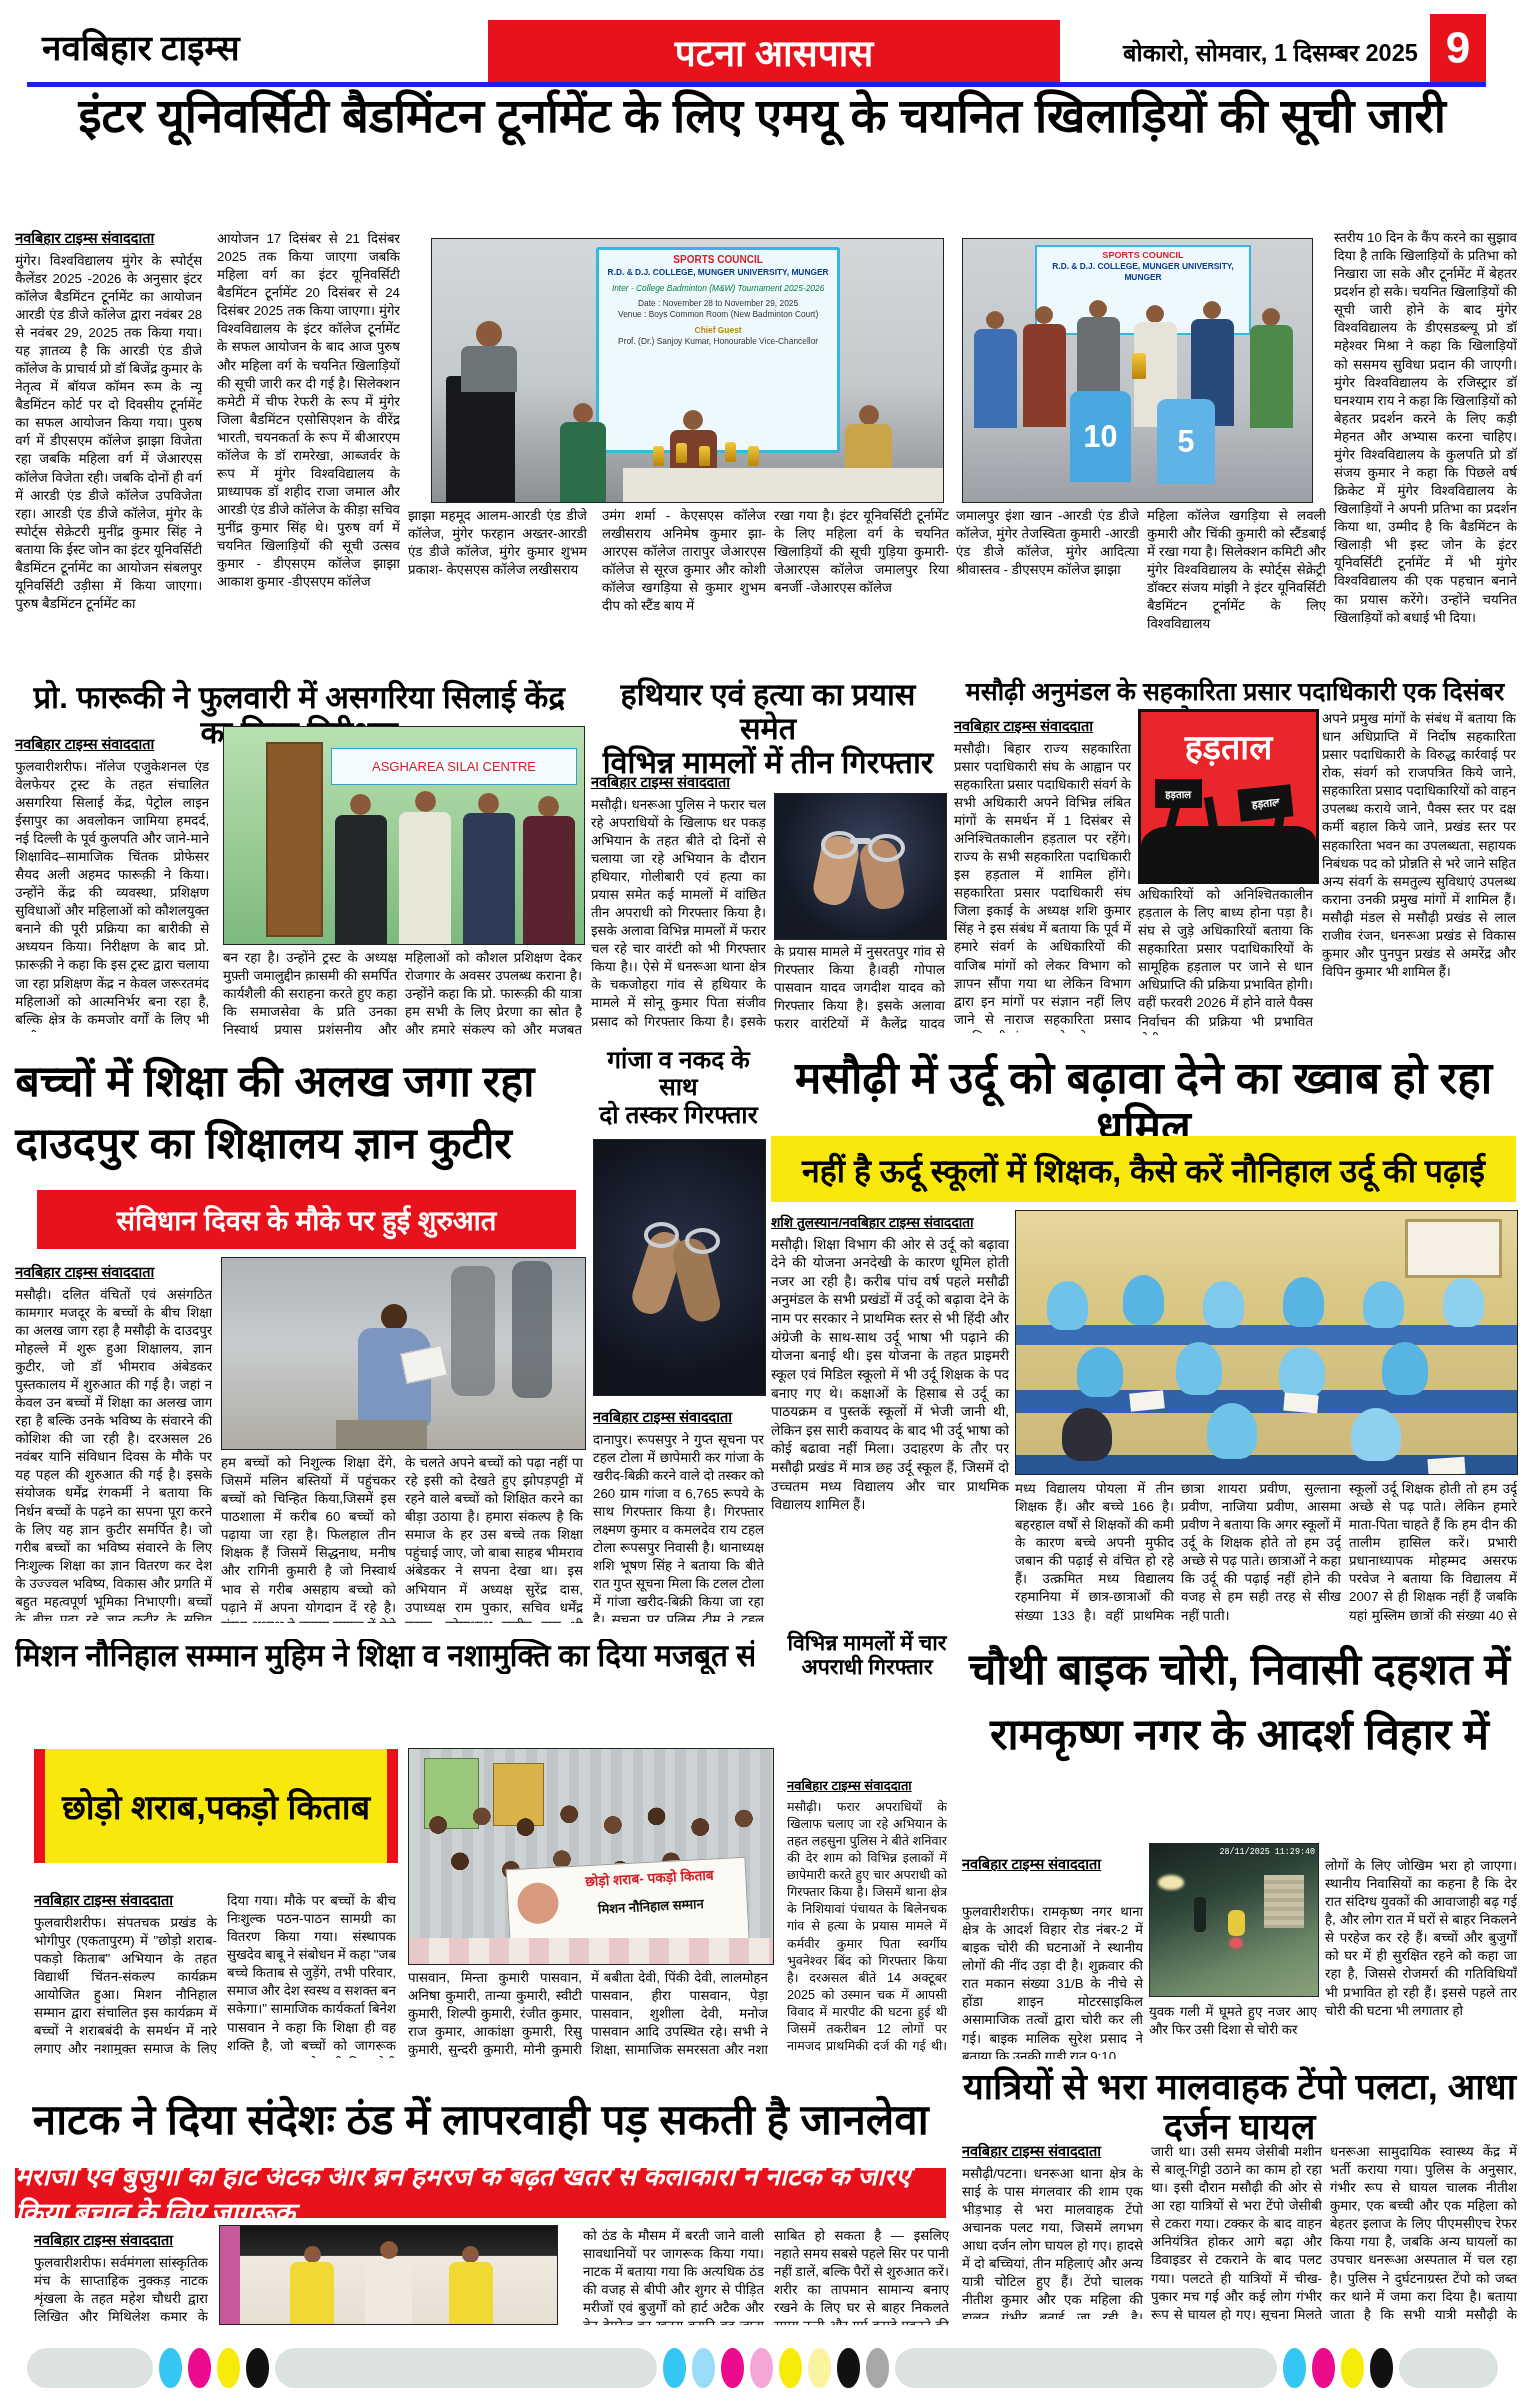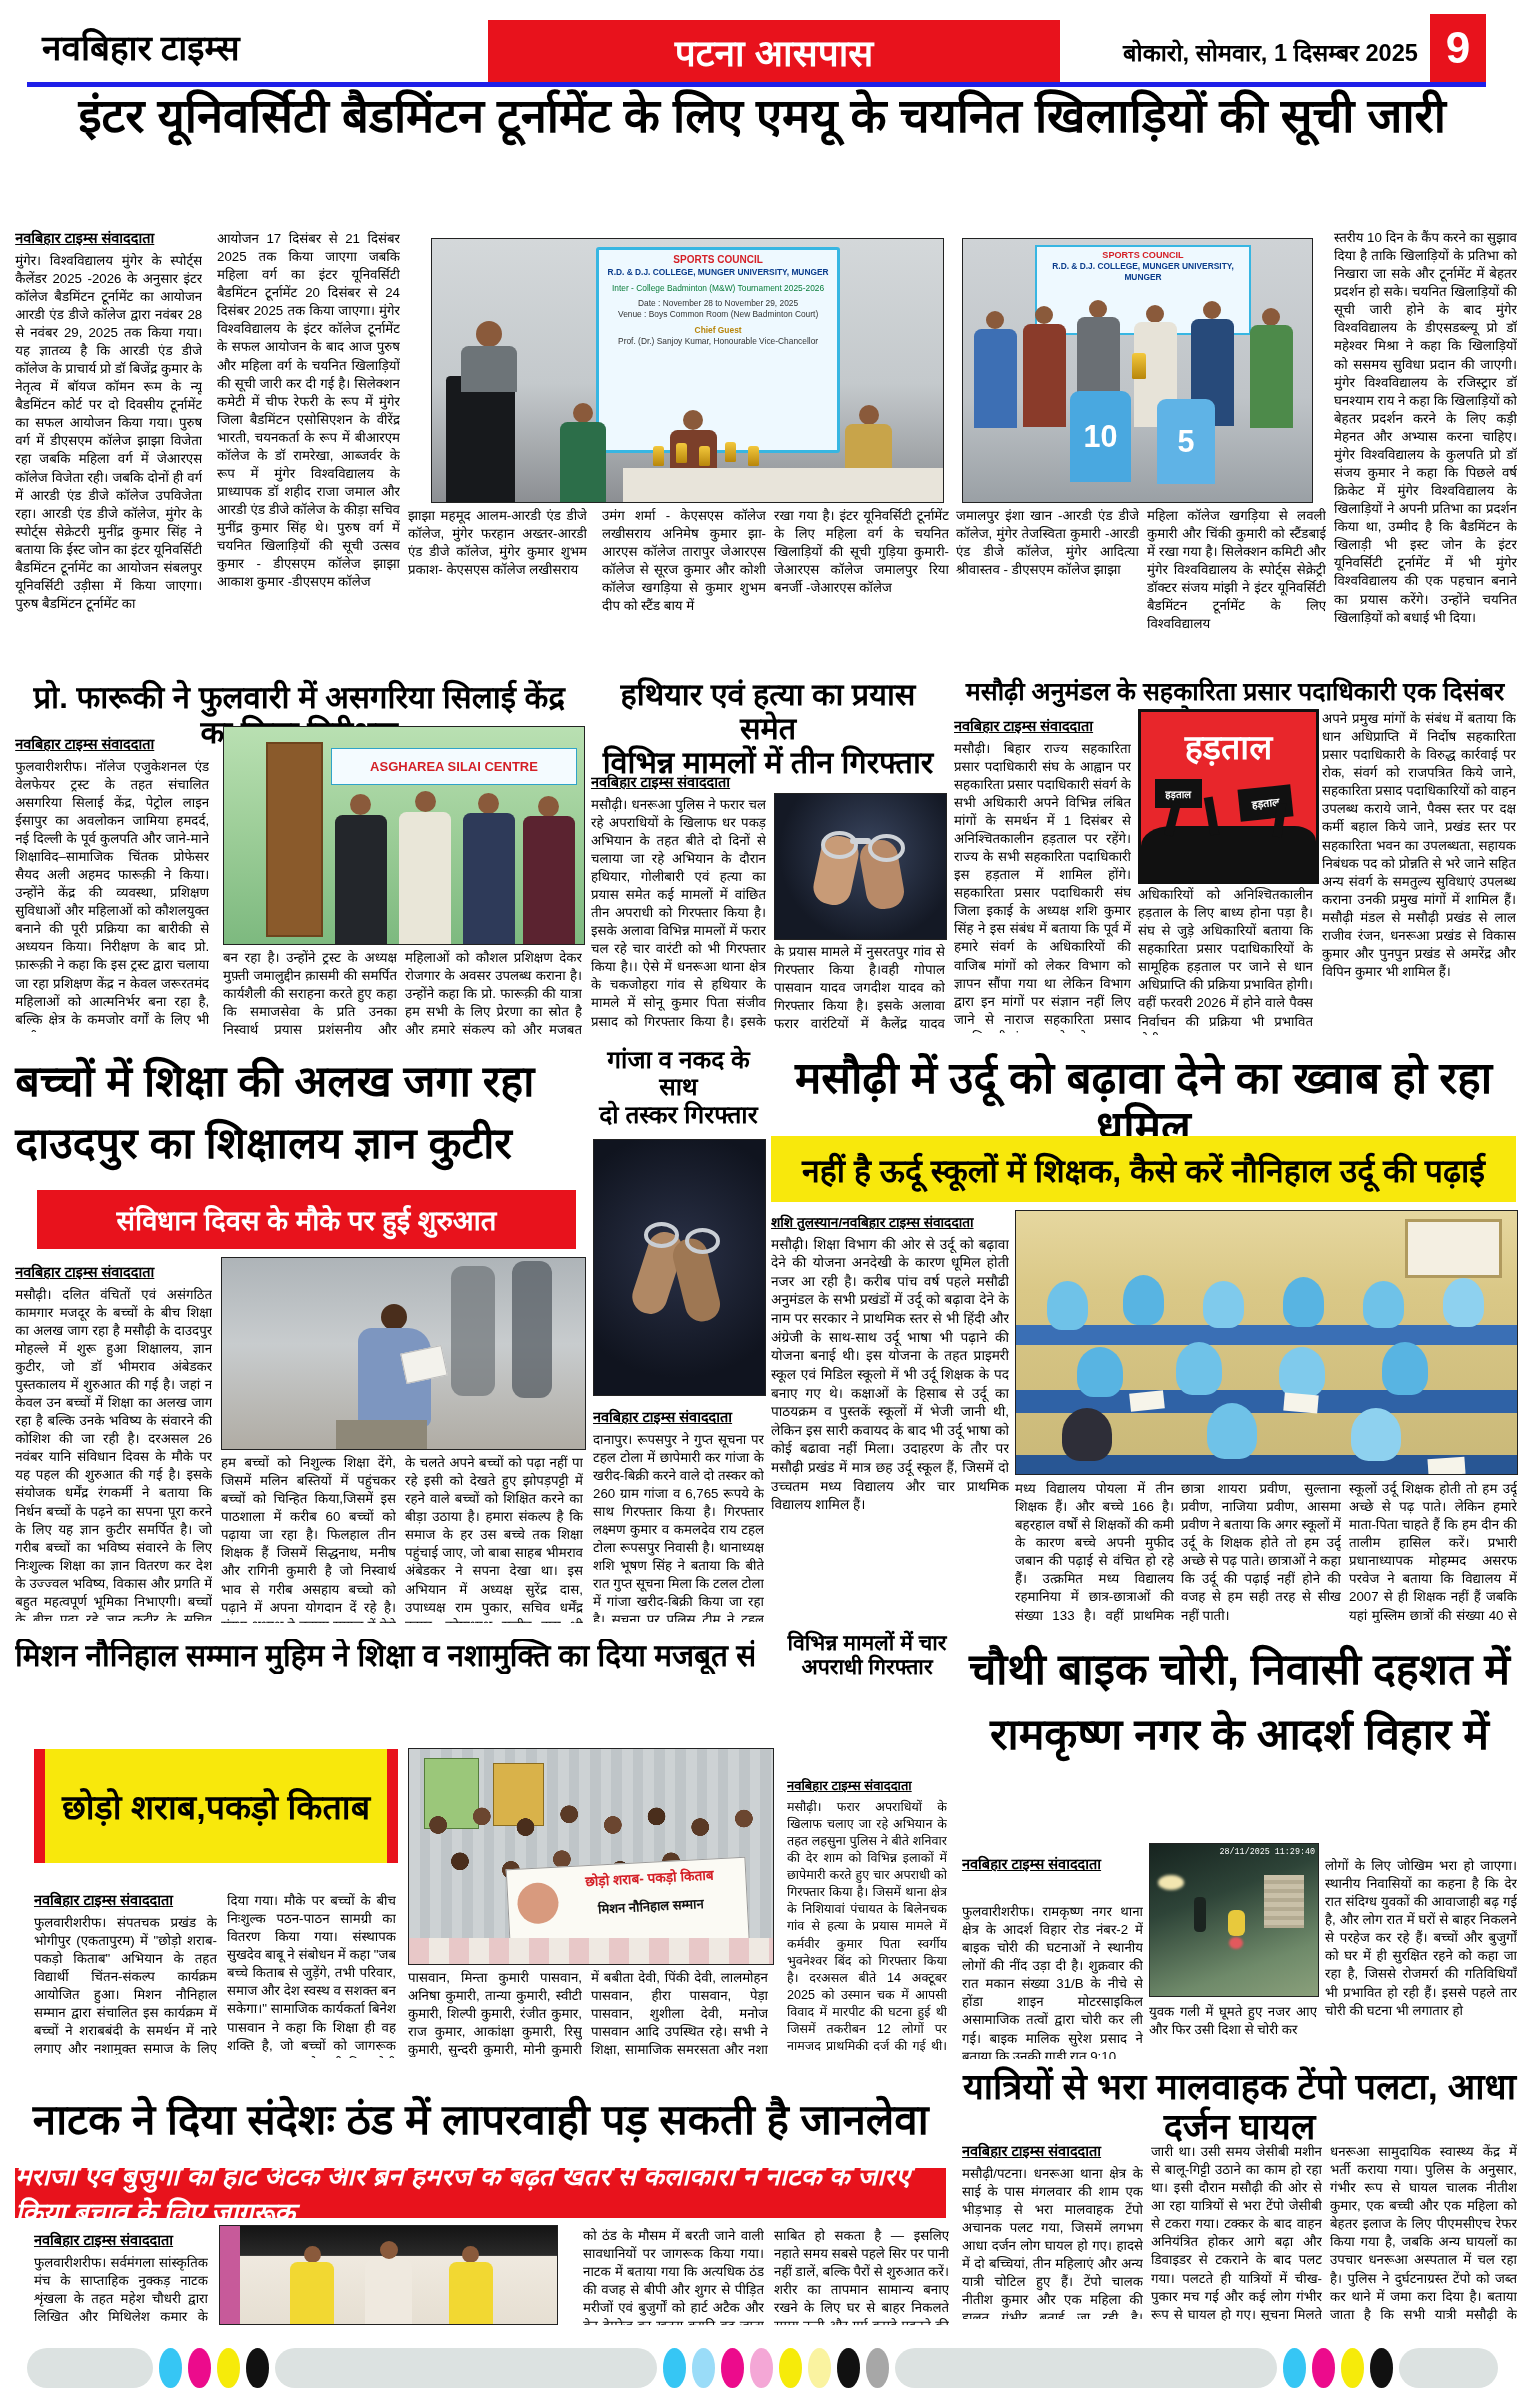--- a/index.html
+++ b/index.html
@@ -43,21 +43,21 @@
   <div class="colbox" style="left:15.2px;top:227px;width:187px;height:446px;">
     <p class="byline">नवबिहार टाइम्स संवाददाता</p>
     <div class="body-text" style="height:415px;">मुंगेर। विश्वविद्यालय मुंगेर के स्पोर्ट्स कैलेंडर 2025 -2026 के अनुसार इंटर कॉलेज बैडमिंटन टूर्नामेंट का आयोजन आरडी एंड डीजे कॉलेज द्वारा नवंबर 28 से नवंबर 29, 2025 तक किया गया। यह ज्ञातव्य है कि आरडी एंड डीजे कॉलेज के प्राचार्य प्रो डॉ बिजेंद्र कुमार के नेतृत्व में बॉयज कॉमन रूम के न्यू बैडमिंटन कोर्ट पर दो दिवसीय टूर्नामेंट का सफल आयोजन किया गया। पुरुष वर्ग में डीएसएम कॉलेज झाझा विजेता रहा जबकि महिला वर्ग में जेआरएस कॉलेज विजेता रही। जबकि दोनों ही वर्ग में आरडी एंड डीजे कॉलेज उपविजेता रहा। आरडी एंड डीजे कॉलेज, मुंगेर के स्पोर्ट्स सेक्रेटरी मुनींद्र कुमार सिंह ने बताया कि ईस्ट जोन का इंटर यूनिवर्सिटी बैडमिंटन टूर्नामेंट का आयोजन संबलपुर यूनिवर्सिटी उड़ीसा में किया जाएगा। पुरुष बैडमिंटन टूर्नामेंट का</div>
   </div>
   <div class="colbox body-text" style="left:217px;top:230px;width:183px;height:442px;">आयोजन 17 दिसंबर से 21 दिसंबर 2025 तक किया जाएगा जबकि महिला वर्ग का इंटर यूनिवर्सिटी बैडमिंटन टूर्नामेंट 20 दिसंबर से 24 दिसंबर 2025 तक किया जाएगा। मुंगेर विश्वविद्यालय के इंटर कॉलेज टूर्नामेंट के सफल आयोजन के बाद आज पुरुष और महिला वर्ग के चयनित खिलाड़ियों की सूची जारी कर दी गई है। सिलेक्शन कमेटी में चीफ रेफरी के रूप में मुंगेर जिला बैडमिंटन एसोसिएशन के वीरेंद्र भारती, चयनकर्ता के रूप में बीआरएम कॉलेज के डॉ रामरेखा, आब्जर्वर के रूप में मुंगेर विश्वविद्यालय के प्राध्यापक डॉ शहीद राजा जमाल और आरडी एंड डीजे कॉलेज के कीड़ा सचिव मुनींद्र कुमार सिंह थे। पुरुष वर्ग में चयनित खिलाड़ियों की सूची उत्सव कुमार - डीएसएम कॉलेज झाझा आकाश कुमार -डीएसएम कॉलेज</div>
 
   <div class="photo" style="left:431px;top:238px;width:511px;height:263px;background:linear-gradient(#d4d8da 0%,#c4c9cc 55%,#8c8f93 100%);">
     <div class="abs" style="left:164px;top:7.6px;width:229px;height:191px;background:#eef9ff;border:3px solid #37b6e2;border-radius:3px;padding:4.6px;overflow:hidden;">
       <div class="smallcap center" style="color:#d42027;font-weight:bold;font-size:10px;">SPORTS COUNCIL</div>
       <div class="smallcap center" style="color:#0a3c8c;font-weight:bold;">R.D. &amp; D.J. COLLEGE, MUNGER UNIVERSITY, MUNGER</div>
-      <div class="smallcap center" style="color:#0a7d3a;margin-top:6.1px;">Inter - College Badminton (M&amp;W) Tournament 2025-2026</div>
+      <div class="smallcap center" style="color:#0a7d3a;margin-top:6.1px;font-style:italic;">Inter - College Badminton (M&amp;W) Tournament 2025-2026</div>
       <div class="smallcap center" style="color:#333;margin-top:4.6px;">Date : November 28 to November 29, 2025</div>
       <div class="smallcap center" style="color:#333;">Venue : Boys Common Room (New Badminton Court)</div>
       <div class="smallcap center" style="color:#b8860b;font-weight:bold;margin-top:6.1px;">Chief Guest</div>
       <div class="smallcap center" style="color:#333;">Prof. (Dr.) Sanjoy Kumar, Honourable Vice-Chancellor</div>
     </div>
     <div class="abs" style="left:13.7px;top:137px;width:69px;height:126px;background:#17191c;border-radius:4.6px 4.6px 0 0;"></div>
     <span class="sil-head" style="left:44px;top:82px;width:26px;height:26px;"></span>
     <span class="sil-body" style="left:29px;top:107px;width:56px;height:46px;background:#6d7478;"></span>
     <span class="sil-head" style="left:141px;top:164px;width:20px;height:20px;"></span>
     <span class="sil-body" style="left:128px;top:183px;width:46px;height:80px;background:#2c6e49;"></span>
@@ -108,21 +108,21 @@
   <div class="colbox body-text" style="left:1147px;top:507px;width:179px;height:166px;">महिला कॉलेज खगड़िया से लवली कुमारी और चिंकी कुमारी को स्टैंडबाई में रखा गया है। सिलेक्शन कमिटी और मुंगेर विश्वविद्यालय के स्पोर्ट्स सेक्रेट्री डॉक्टर संजय मांझी ने इंटर यूनिवर्सिटी बैडमिंटन टूर्नामेंट के लिए विश्वविद्यालय</div>
 
   <div class="abs hl center" style="left:15.2px;top:681px;width:568px;font-size:31px;">प्रो. फारूकी ने फुलवारी में असगरिया सिलाई केंद्र का किया निरीक्षण</div>
   <div class="colbox" style="left:15.2px;top:733px;width:194px;height:301px;">
     <p class="byline">नवबिहार टाइम्स संवाददाता</p>
     <div class="body-text" style="height:274px;">फुलवारीशरीफ। नॉलेज एजुकेशनल एंड वेलफेयर ट्रस्ट के तहत संचालित असगरिया सिलाई केंद्र, पेट्रोल लाइन ईसापुर का अवलोकन जामिया हमदर्द, नई दिल्ली के पूर्व कुलपति और जाने-माने शिक्षाविद–सामाजिक चिंतक प्रोफेसर सैयद अली अहमद फारूक़ी ने किया। उन्होंने केंद्र की व्यवस्था, प्रशिक्षण सुविधाओं और महिलाओं को कौशलयुक्त बनाने की पूरी प्रक्रिया का बारीकी से अध्ययन किया। निरीक्षण के बाद प्रो. फ़ारूक़ी ने कहा कि इस ट्रस्ट द्वारा चलाया जा रहा प्रशिक्षण केंद्र न केवल जरूरतमंद महिलाओं को आत्मनिर्भर बना रहा है, बल्कि क्षेत्र के कमजोर वर्गों के लिए भी उम्मीद का मजबूत आधार</div>
   </div>
   <div class="photo" style="left:223px;top:726px;width:360px;height:217px;background:linear-gradient(#b9e0b2 0%,#9fcf9a 45%,#7db97f 100%);">
     <div class="abs" style="left:42px;top:15.2px;width:53px;height:191px;background:#8a5a2b;border:2.3px solid #6d441d;"></div>
     <div class="abs" style="left:107px;top:21.3px;width:244px;height:35px;background:#f4fbff;border:1.5px solid #2fa3c9;display:flex;align-items:center;justify-content:center;">
-      <span style="color:#d42027;font-weight:bold;font-size:13px;">ASGHAREA SILAI CENTRE</span>
+      <span style="color:#d42027;font-weight:normal;font-size:13px;">ASGHAREA SILAI CENTRE</span>
     </div>
     <span class="sil-head" style="left:126px;top:67px;width:21.3px;height:21.3px;"></span>
     <span class="sil-body" style="left:111px;top:88px;width:52px;height:130px;background:#23262b;"></span>
     <span class="sil-head" style="left:191px;top:64px;width:21.3px;height:21.3px;"></span>
     <span class="sil-body" style="left:175px;top:85px;width:52px;height:133px;background:#e9e6d8;"></span>
     <span class="sil-head" style="left:254px;top:66px;width:21.3px;height:21.3px;"></span>
     <span class="sil-body" style="left:239px;top:86px;width:52px;height:131px;background:#2e3a59;"></span>
     <span class="sil-head" style="left:314px;top:69px;width:21.3px;height:21.3px;"></span>
     <span class="sil-body" style="left:299px;top:89px;width:52px;height:128px;background:#5b2330;"></span>
   </div>

